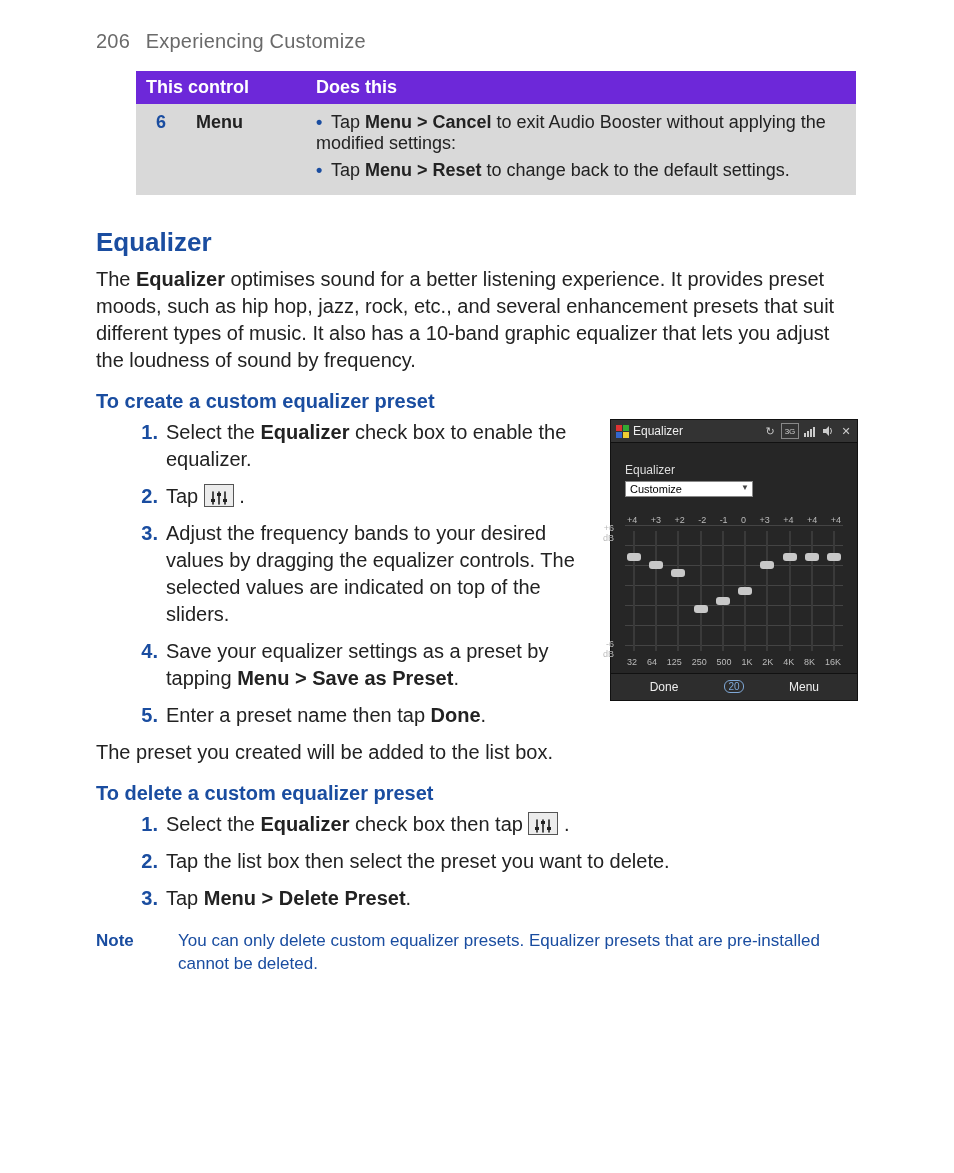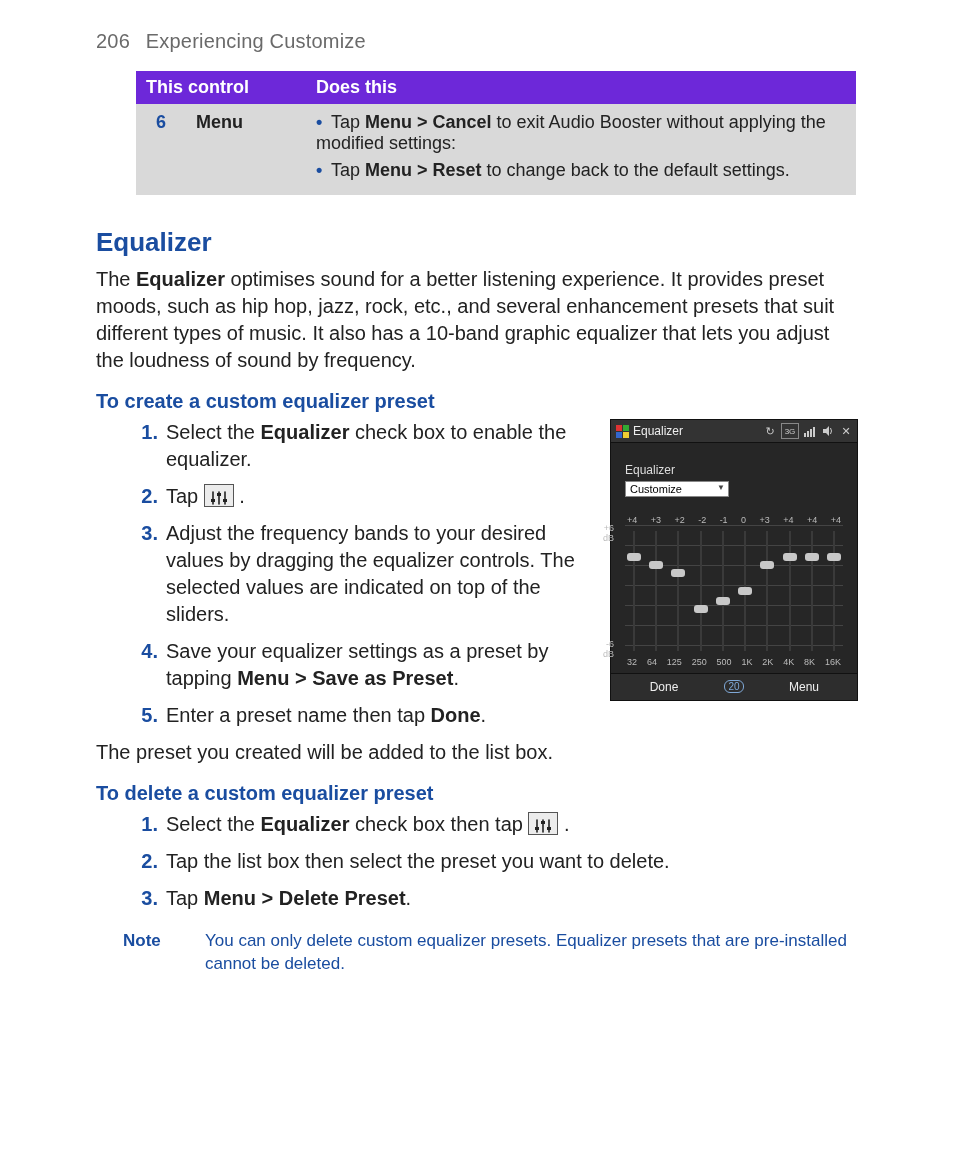--- a/index.html
+++ b/index.html
@@ -123,21 +123,20 @@
     margin: 0 0 16px 0;
   }
 
   
   .note-row {
     display: flex;
     font-size: 17px;
     color: #1a4da0;
     margin-top: 18px;
     line-height: 1.35;
-    margin-left: 27px;
   }
   .note-row .note-label {
     font-weight: bold;
     width: 82px;
     flex-shrink: 0;
   }
 
   
   .device {
     width: 246px;
@@ -159,21 +158,21 @@
     width: 14px; height: 14px;
     display: inline-block;
   }
   .win-flag span { display:block; width:6px; height:6px; float:left; margin:0.5px; }
   .tb-title { flex:1; color:#eee; font-size:12px; }
   .tb-icons { display:flex; gap:4px; color:#ccc; font-size:11px; align-items:center;}
   .tb-ico { width:14px; height:14px; display:flex; align-items:center; justify-content:center; }
   .eq-body { padding: 20px 14px 6px 14px; }
   .eq-body .lbl { color:#ddd; font-size:12px; margin-bottom:4px; }
   .eq-dropdown {
-    width: 104px;
+    width: 128px;
     background:#fff;
     color:#000;
     border:1px solid #888;
     font-size:11px;
     padding:1px 14px 1px 4px;
     position:relative;
     box-sizing:border-box;
   }
   .eq-dropdown::after{
     content:"▼";

